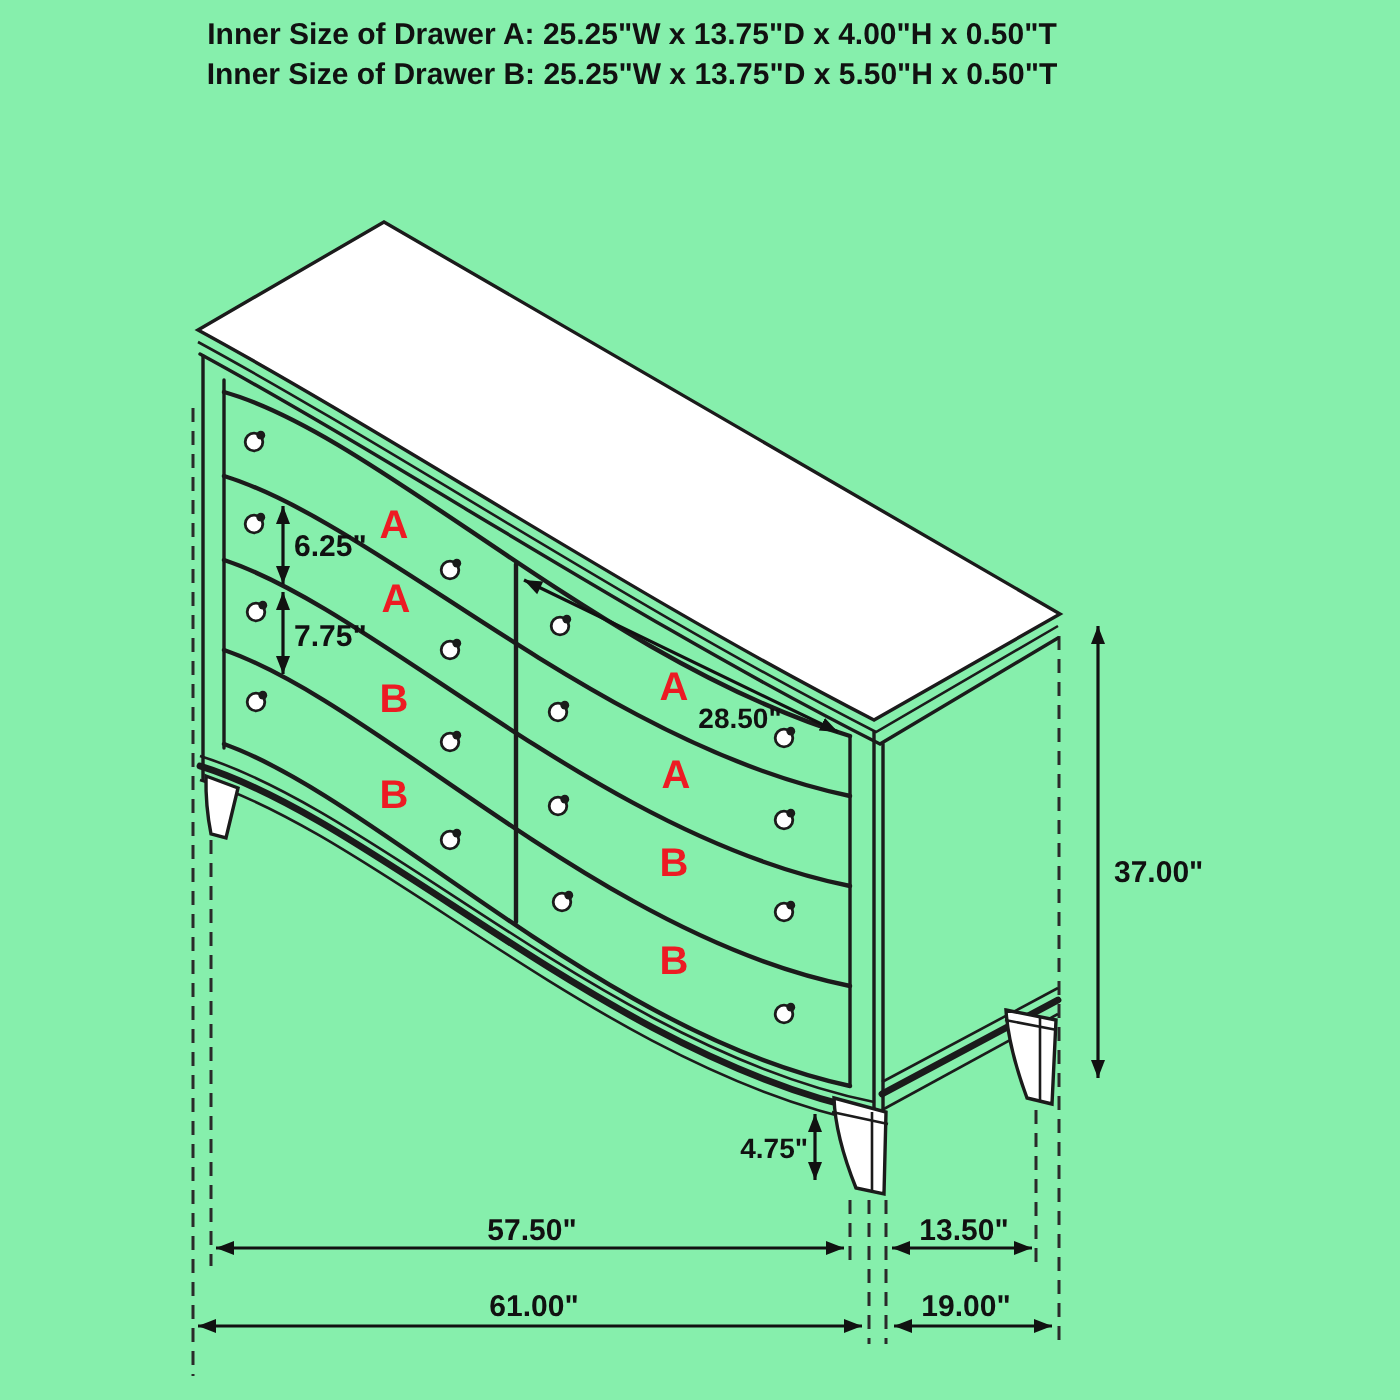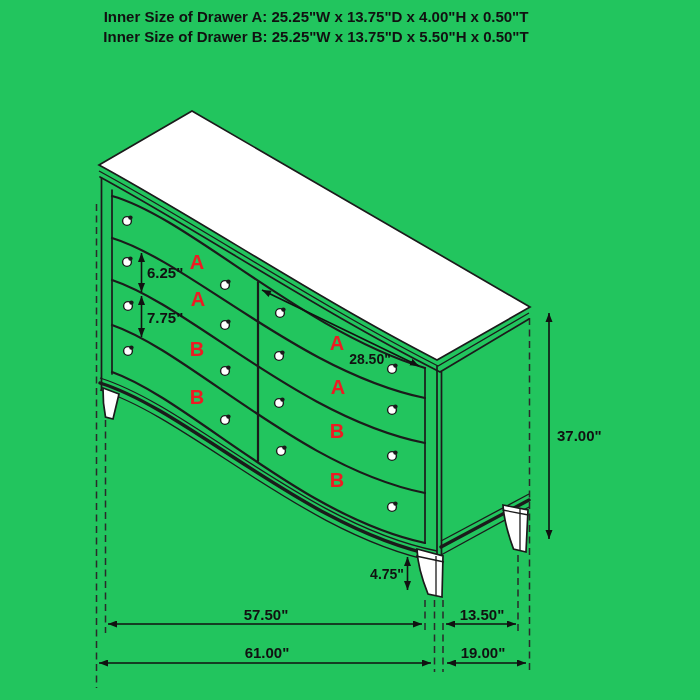--- a/index.html
+++ b/index.html
@@ -1,16 +1,16 @@
 <!DOCTYPE html>
 <html><head>
 <meta charset="utf-8">
 <style>
   html,body{margin:0;padding:0;background:#fff;}
-  .canvas{position:relative;width:700px;height:700px;background:#22c55e;overflow:hidden;
+  .canvas{position:relative;width:700px;height:700px;background:#86efac;overflow:hidden;
           font-family:"Liberation Sans", sans-serif;}
   svg text{font-family:"Liberation Sans", sans-serif;}
   .t-title{font-weight:bold;font-size:15px;fill:#111;}
   .t-dim{font-weight:bold;font-size:15px;fill:#111;}
   .t-dim-sm{font-weight:bold;font-size:14px;fill:#111;}
   .t-drawer{font-weight:bold;font-size:20px;}
   .ln{stroke:#1b1b1b;stroke-width:1.7;fill:none;stroke-linecap:round;}
   .ln-thin{stroke:#1b1b1b;stroke-width:1.3;fill:none;}
   .ln-drawer{stroke:#1b1b1b;stroke-width:2.2;fill:none;stroke-linecap:round;}
   .ln-thick{stroke:#1b1b1b;stroke-width:3.4;fill:none;stroke-linecap:round;}

